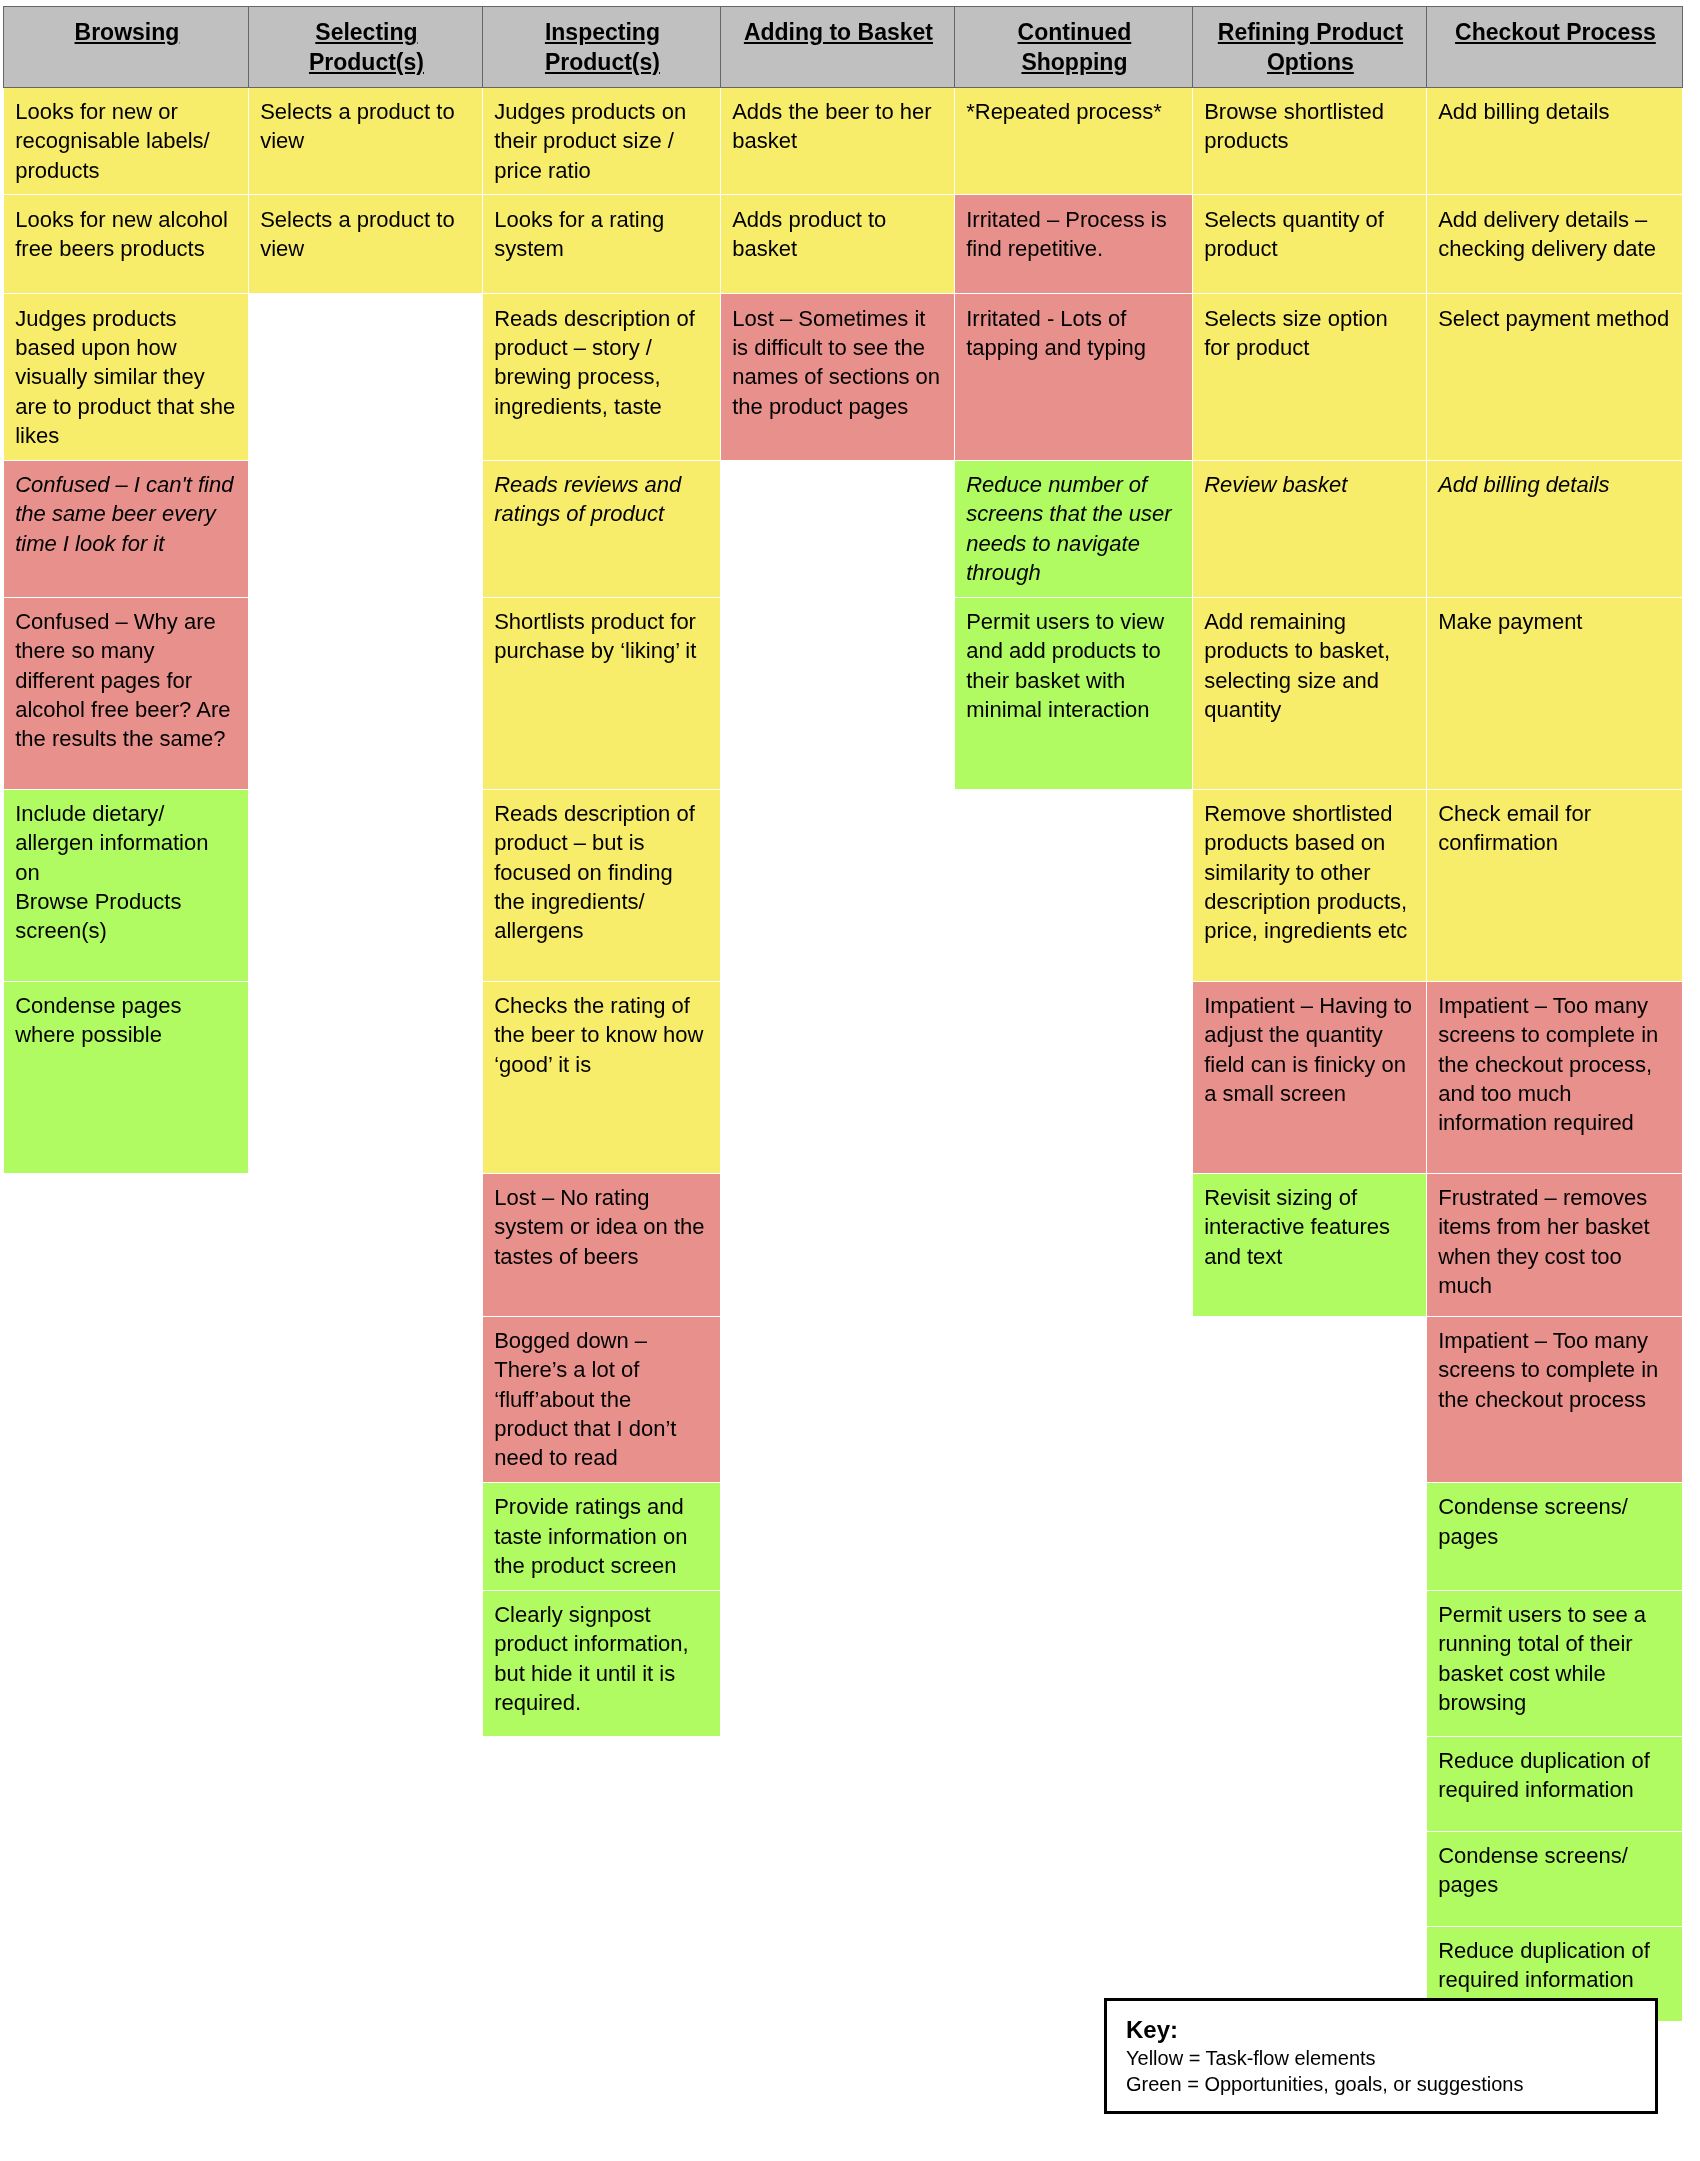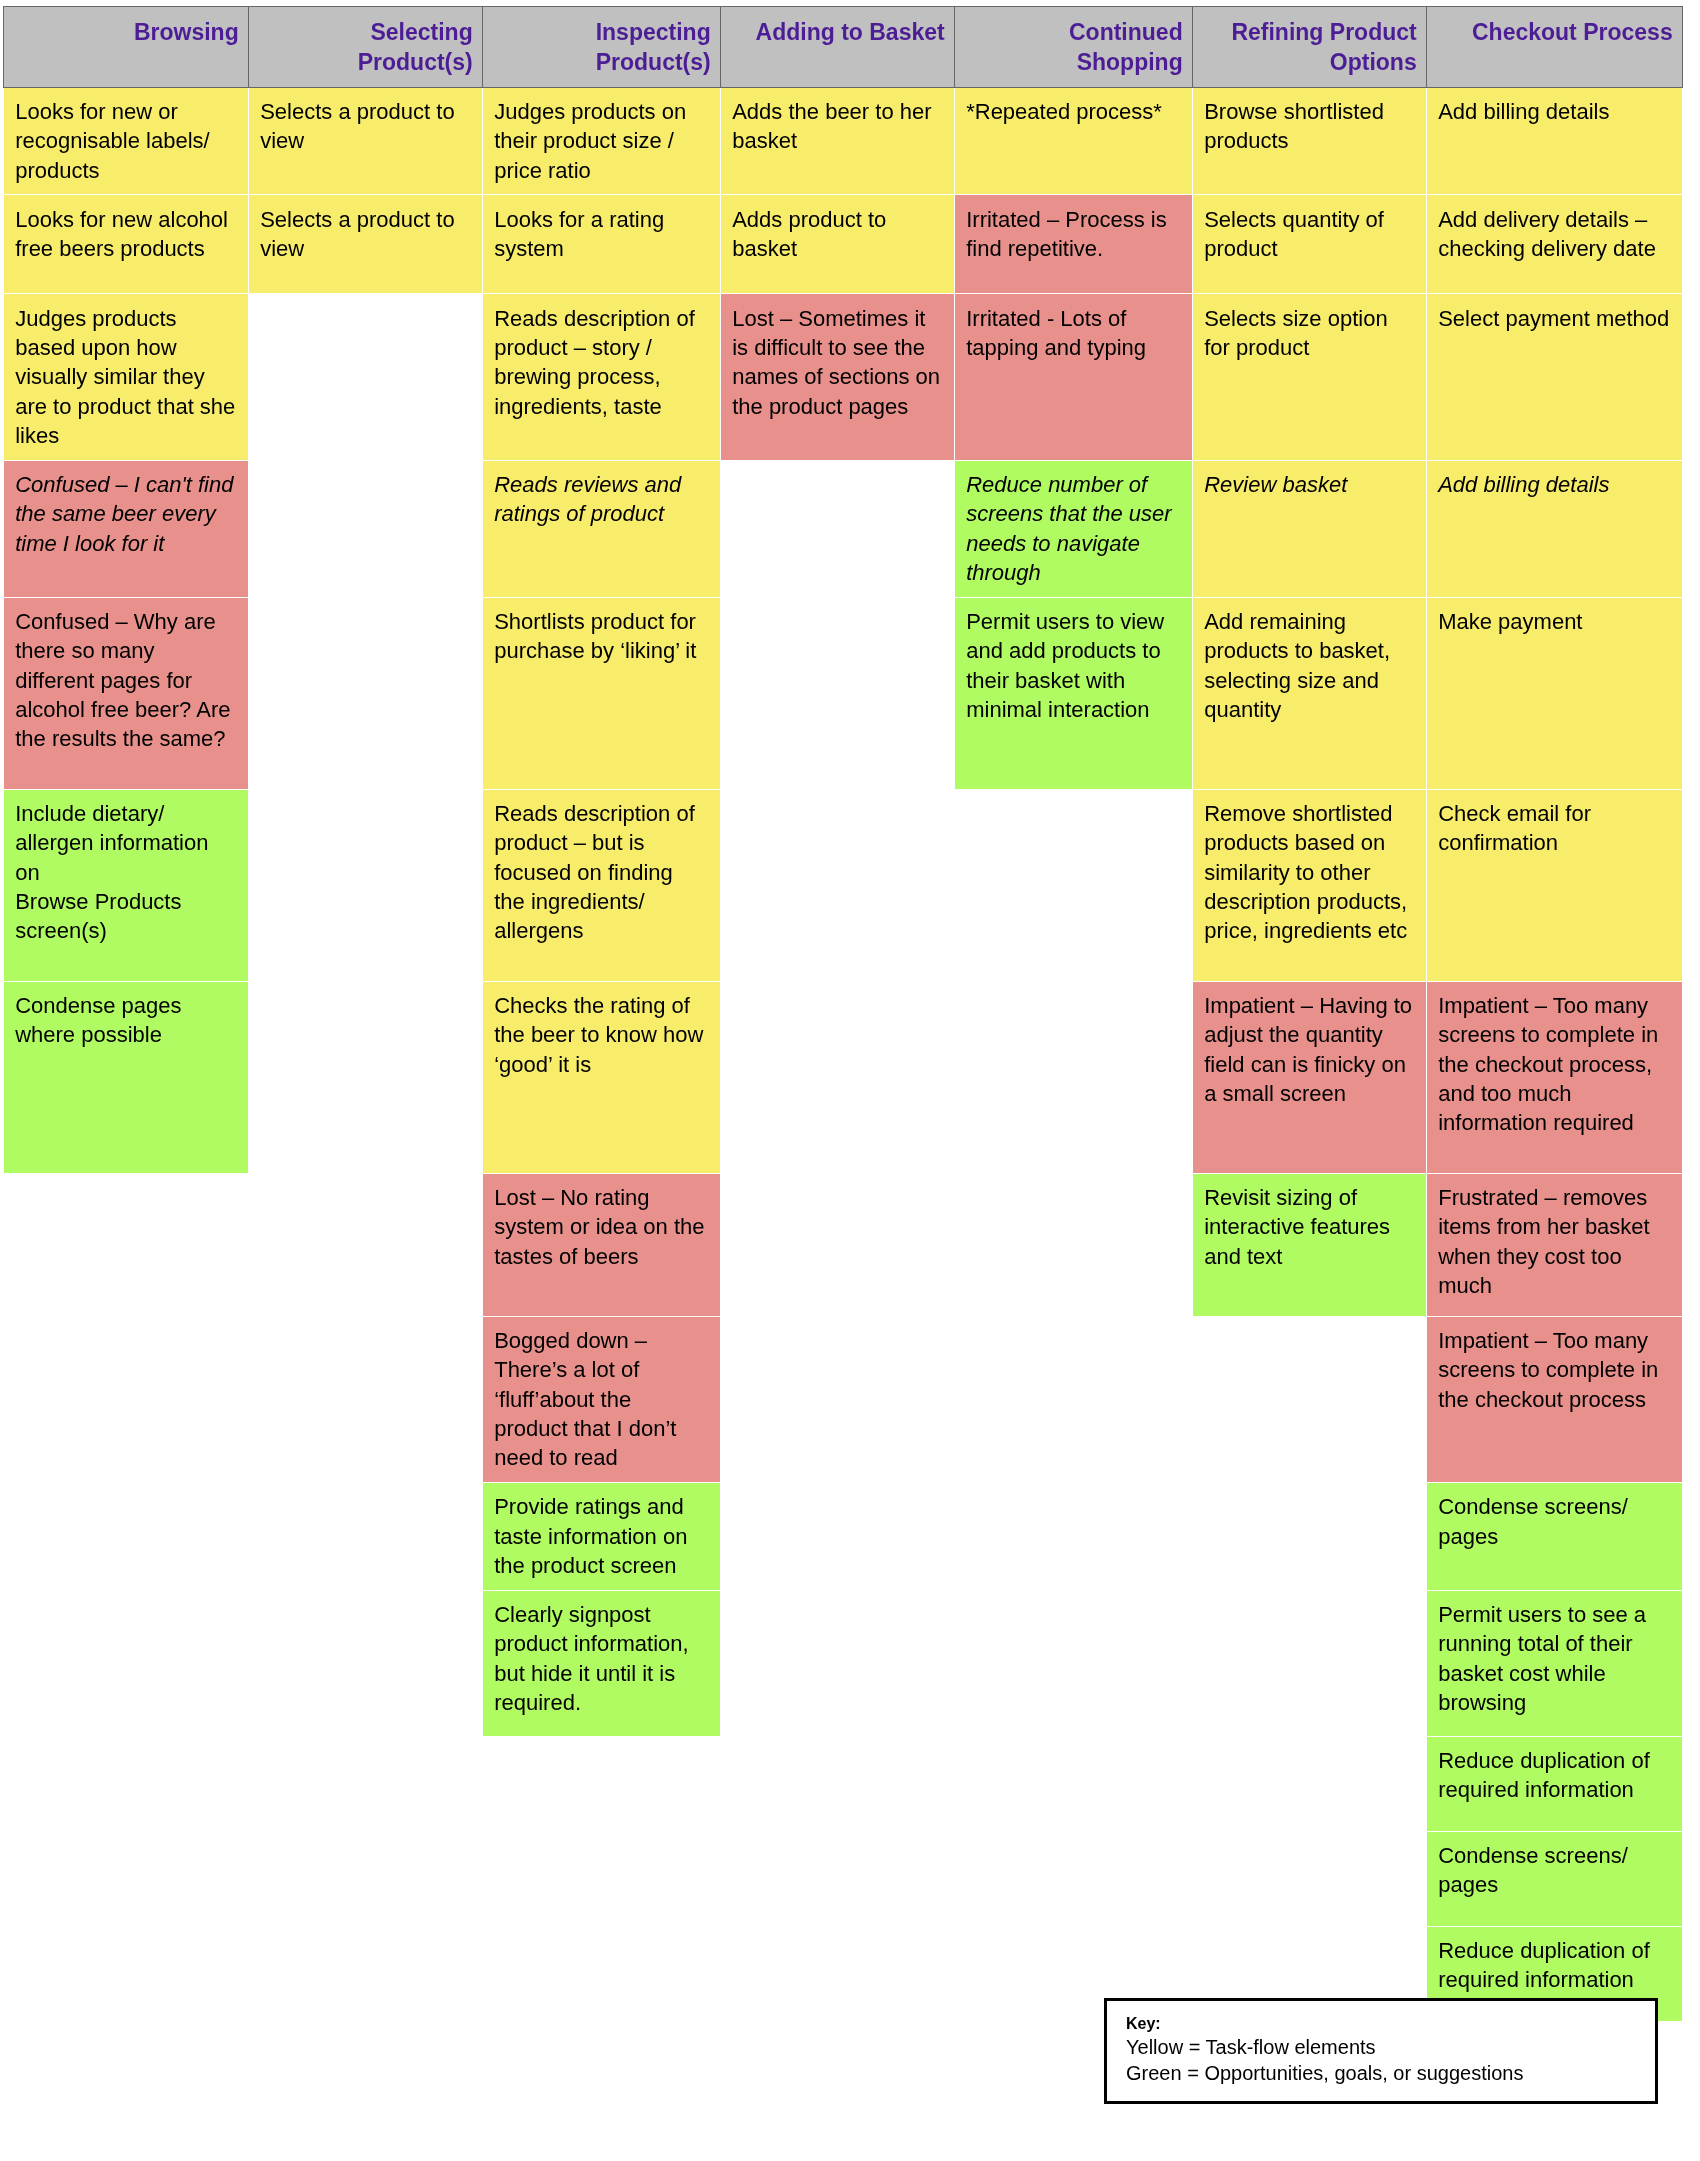--- a/index.html
+++ b/index.html
@@ -32,29 +32,30 @@
   table.jmap col.c1 { width: 234px; }
   table.jmap col.c2 { width: 238px; }
   table.jmap col.c3 { width: 234px; }
   table.jmap col.c4 { width: 238px; }
   table.jmap col.c5 { width: 234px; }
   table.jmap col.c6 { width: 256px; }
 
   th.head {
     background: #c0c0c0;
     border: 0.8px solid #666666;
-    text-align: right;
+    text-align: center;
     vertical-align: top;
     padding: 11px 9.5px 9.5px 11px;
     font-size: 23px;
     font-weight: bold;
     line-height: 1.28;
-    color: #4c1d95;
+    color: #000000;
     height: 65px;
     box-sizing: border-box;
+    text-decoration: underline;
   }
 
   td.cell {
     vertical-align: top;
     padding: 9.5px 11px 9.5px 11px;
     font-size: 22px;
     line-height: 1.33;
     color: #000000;
     border: 0.8px solid #ffffff;
     box-sizing: border-box;
@@ -70,21 +71,21 @@
     position: absolute;
     left: 1104px;
     top: 1998px;
     width: 554px;
     border: 3.2px solid #000000;
     background: #ffffff;
     padding: 12.7px 16px 14.3px 19px;
     box-sizing: border-box;
   }
   #key-box .key-title {
-    font-size: 16px;
+    font-size: 24px;
     font-weight: bold;
     color: #000000;
     line-height: 1.3;
   }
   #key-box .key-line {
     font-size: 20px;
     color: #000000;
     line-height: 1.3;
   }
 </style>

